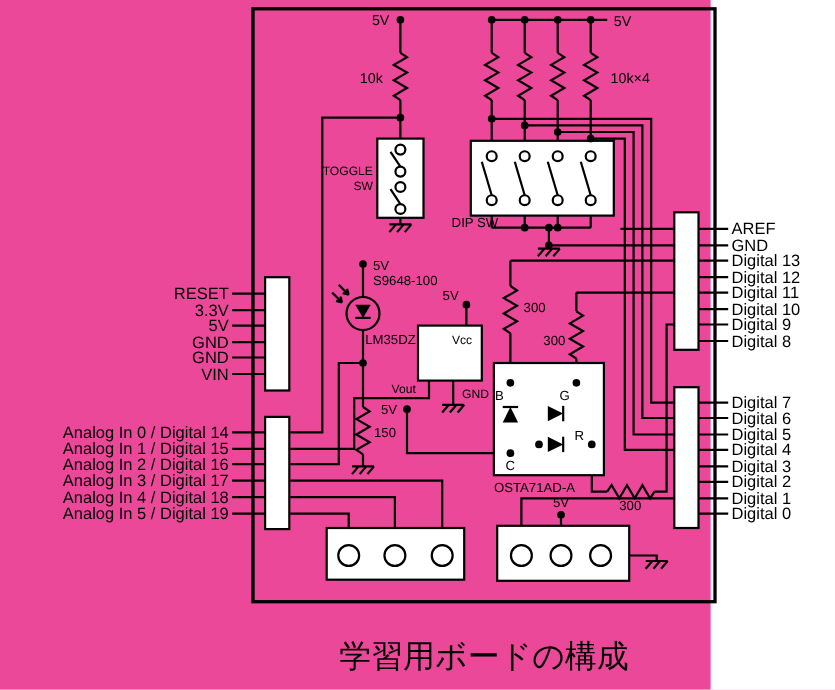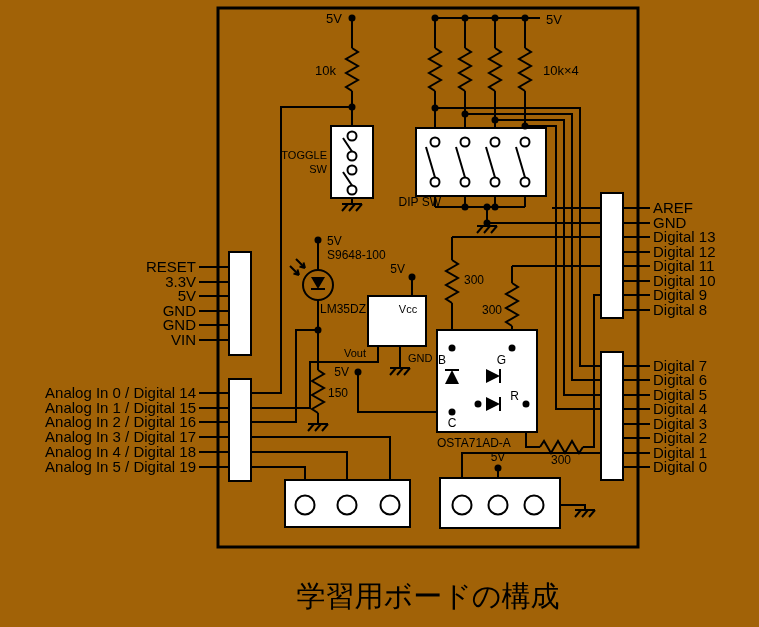--- a/index.html
+++ b/index.html
@@ -1,16 +1,16 @@
 <!DOCTYPE html>
 <html><head>
 <meta charset="utf-8">
 <style>
   html,body{margin:0;padding:0;background:#ffffff;}
-  .stage{width:759px;height:627px;position:relative;background:#a16207;}
+  .stage{width:634px;height:627px;position:relative;background:#ec4899;padding-left:12px;}
   .wire{fill:none;stroke:#000;stroke-width:2;stroke-linecap:butt;stroke-linejoin:miter;}
   .thin{fill:none;stroke:#000;stroke-width:2;}
   .boardline{fill:none;stroke:#000;stroke-width:3;}
   .box{fill:#ffffff;stroke:#000;stroke-width:2;}
   .hole{fill:#ffffff;stroke:#000;stroke-width:2;}
   .term{fill:#ffffff;stroke:#000;stroke-width:2;}
   .dot{fill:#000;stroke:none;}
   .tri{fill:#000;stroke:none;}
   .lbl{font-family:"Liberation Sans",sans-serif;fill:#000;}
   .fs11{font-size:11px;} .fs12{font-size:12px;} .fs13{font-size:13px;}

